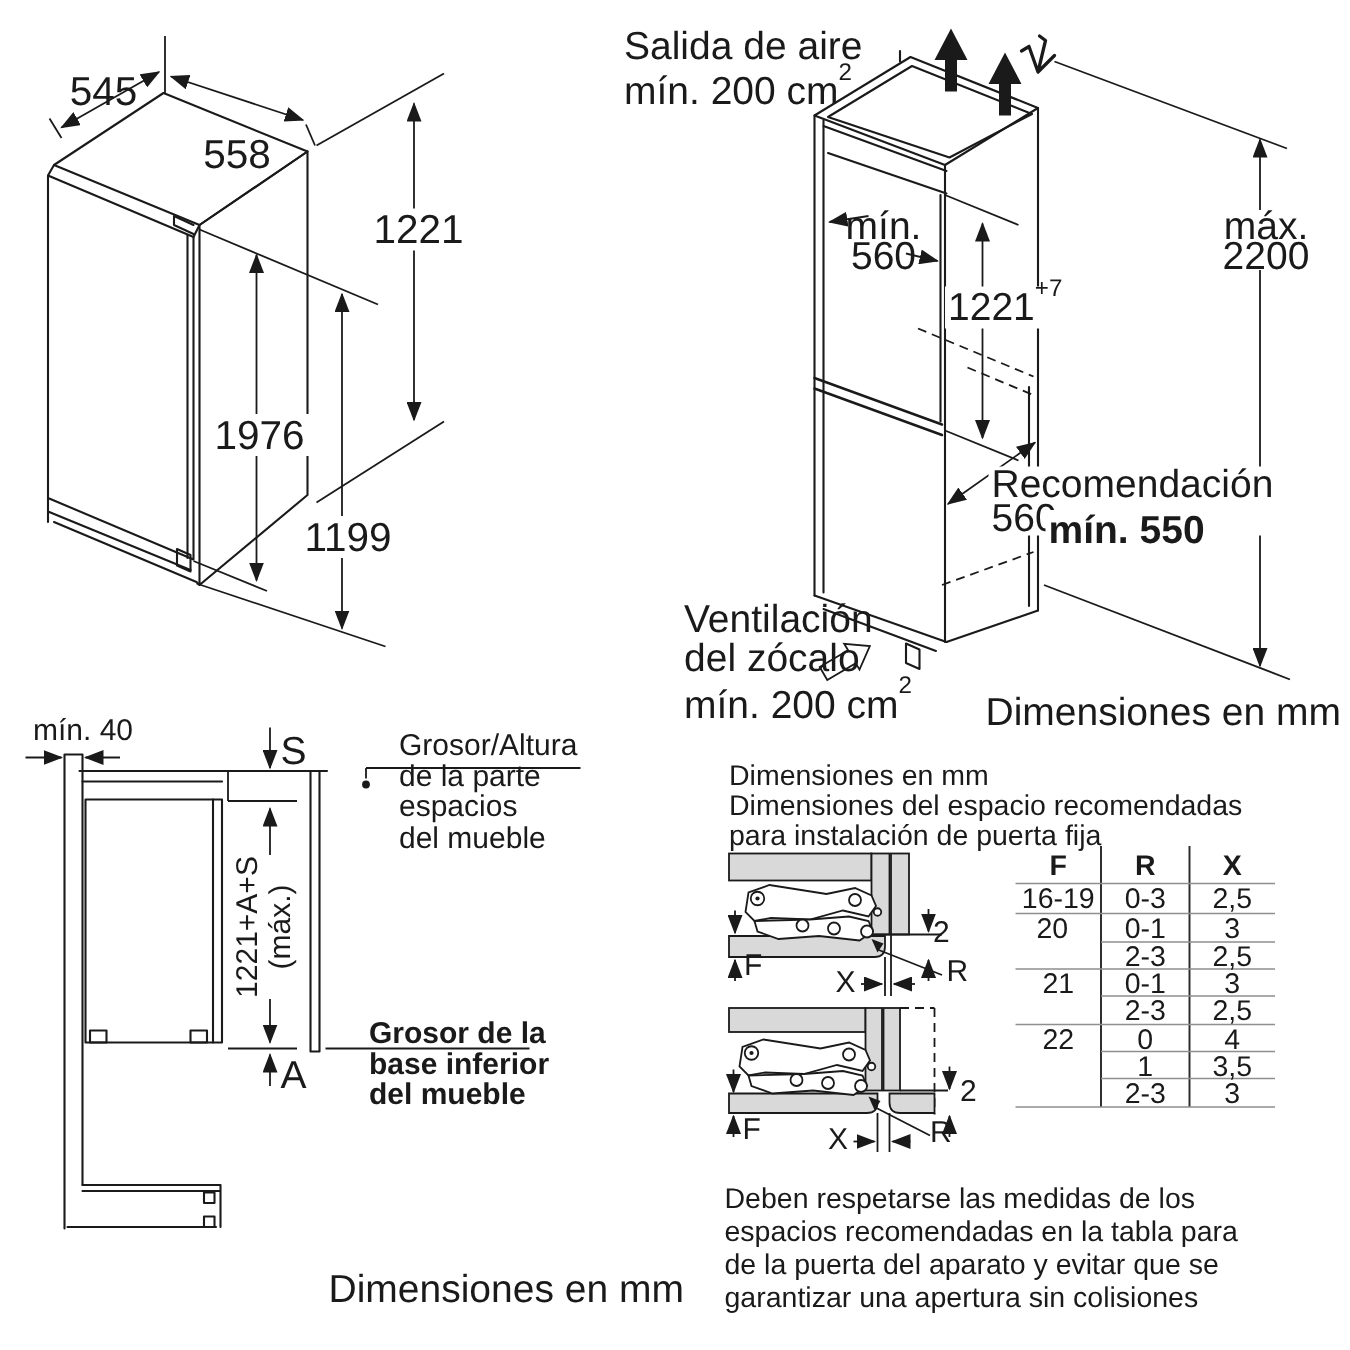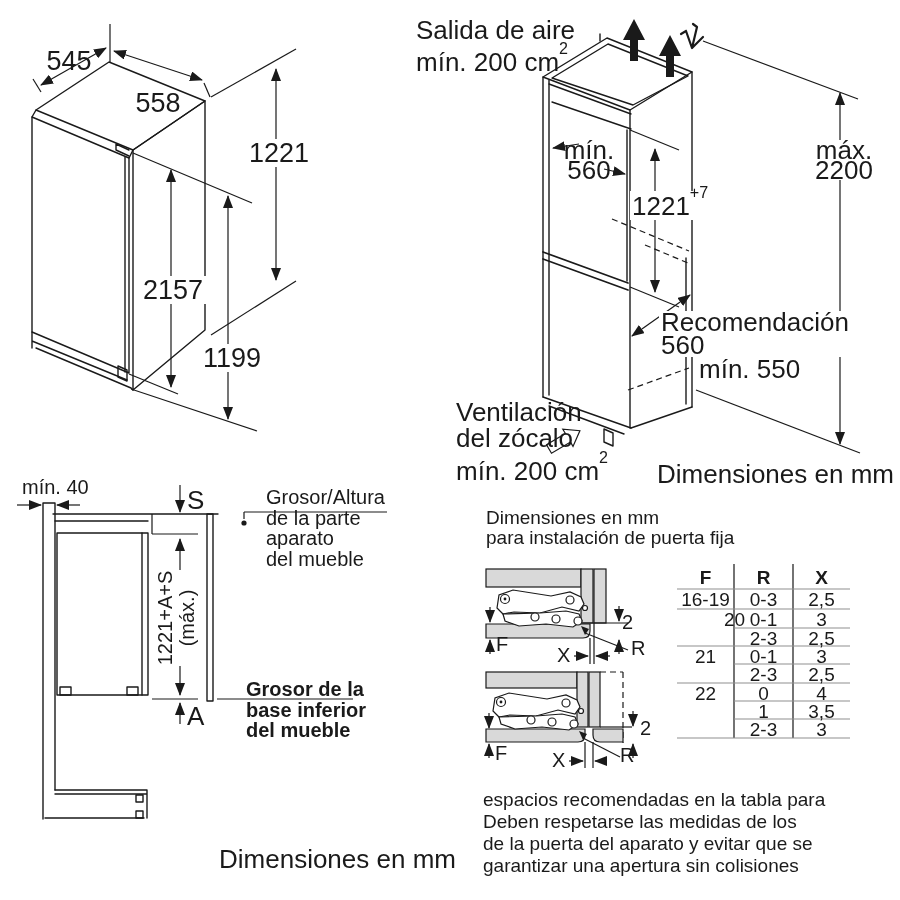--- a/index.html
+++ b/index.html
@@ -172,21 +172,21 @@
 
   <g>
     <path class="vln" fill="none" d="M734,564 L734,738 M793,564 L793,738"></path>
     <path class="gry" fill="none" d="M677,589 L850,589 M677,609 L850,609 M734,628 L850,628 M677,646 L850,646 M734,664 L850,664 M677,683 L850,683 M734,701 L850,701 M734,719 L850,719 M677,738 L850,738"></path>
   </g>
 </svg>
 
 <div class="lbl f27 ctr" style="left:29px;top:47px;width:80px;">545</div>
 <div class="lbl f27 ctr" style="left:118px;top:47px;width:80px;margin-top:42px;">558</div>
 <div class="lbl f27 ctr bgw" style="left:240px;top:139px;width:74px;">1221</div>
-<div class="lbl f27 ctr bgw" style="left:134px;top:276px;width:74px;">2157</div>
+<div class="lbl f27 ctr bgw" style="left:134px;top:276px;width:74px;">1976</div>
 <div class="lbl f27 ctr bgw" style="left:193px;top:344px;width:74px;">1199</div>
 
 <div class="lbl f21" style="left:416px;top:18px;line-height:25px;">
   <div>Salida de aire</div>
   <div><span>mín. 200 cm</span><sup>2</sup></div>
 </div>
 <div class="lbl f21 ctr" style="left:558px;top:140px;width:62px;line-height:20px;">
   <div>mín.</div>
   <div>560</div>
 </div>
@@ -194,62 +194,63 @@
   <span>1221</span><sup>+7</sup>
 </div>
 <div class="lbl f21 ctr bgw" style="left:800px;top:140px;width:84px;line-height:20px;">
   <div>máx.</div>
   <div>2200</div>
 </div>
 <div class="lbl f21 bgw" style="left:659px;top:311px;line-height:23px;">
   <div>Recomendación</div>
   <div>560</div>
 </div>
-<div class="lbl f21 bgw" style="left:697px;top:356px;">mín. 550</div>
+<div class="lbl f21 bgw" style="left:697px;top:340px;font-weight:bold;">mín. 550</div>
 <div class="lbl f21" style="left:416px;top:399px;line-height:26px;margin-left:40px;">
   <div>Ventilación</div>
   <div>del zócalo</div>
   <div><span>mín. 200 cm</span><sup>2</sup></div>
 </div>
 <div class="lbl f21 rgt" style="left:657px;top:461px;width:220px;">Dimensiones en mm</div>
 
 <div class="lbl f20" style="left:22px;top:477px;">mín. 40</div>
 <div class="lbl f21" style="left:187px;top:487px;">S</div>
 <div class="lbl f20" style="left:266px;top:487px;line-height:20.5px;">
   <div>Grosor/Altura</div>
   <div>de la parte</div>
-  <div>aparato</div>
+  <div>espacios</div>
   <div>del mueble</div>
 </div>
 <div class="lbl f20 ctr rot" style="left:102px;top:595px;width:150px;height:46px;line-height:22px;">
   <div>1221+A+S</div>
   <div>(máx.)</div>
 </div>
 <div class="lbl f21" style="left:187px;top:703px;">A</div>
 <div class="lbl f20" style="left:246px;top:679px;line-height:20.5px;font-weight:bold;">
   <div>Grosor de la</div>
   <div>base inferior</div>
   <div>del mueble</div>
 </div>
 <div class="lbl f21" style="left:219px;top:846px;">Dimensiones en mm</div>
 
 <div class="lbl f19" style="left:486px;top:508px;line-height:20px;">
   <div>Dimensiones en mm</div>
+  <div>Dimensiones del espacio recomendadas</div>
   <div>para instalación de puerta fija</div>
 </div>
 
 <div class="lbl f19 ctr bold" style="left:677px;top:568px;width:57px;">F</div>
 <div class="lbl f19 ctr bold" style="left:734px;top:568px;width:59px;">R</div>
 <div class="lbl f19 ctr bold" style="left:793px;top:568px;width:57px;">X</div>
 
 <div class="lbl f19 ctr" style="left:677px;top:590px;width:57px;">16-19</div>
 <div class="lbl f19 ctr" style="left:734px;top:590px;width:59px;">0-3</div>
 <div class="lbl f19 ctr" style="left:793px;top:590px;width:57px;">2,5</div>
 
-<div class="lbl f19 ctr" style="left:706px;top:610px;width:57px;">20</div>
+<div class="lbl f19 ctr" style="left:673px;top:610px;width:57px;">20</div>
 <div class="lbl f19 ctr" style="left:734px;top:610px;width:59px;">0-1</div>
 <div class="lbl f19 ctr" style="left:793px;top:610px;width:57px;">3</div>
 
 <div class="lbl f19 ctr" style="left:677px;top:629px;width:57px;"></div>
 <div class="lbl f19 ctr" style="left:734px;top:629px;width:59px;">2-3</div>
 <div class="lbl f19 ctr" style="left:793px;top:629px;width:57px;">2,5</div>
 
 <div class="lbl f19 ctr" style="left:677px;top:647px;width:57px;">21</div>
 <div class="lbl f19 ctr" style="left:734px;top:647px;width:59px;">0-1</div>
 <div class="lbl f19 ctr" style="left:793px;top:647px;width:57px;">3</div>
@@ -274,19 +275,19 @@
 <div class="lbl f20" style="left:496px;top:634px;">F</div>
 <div class="lbl f20" style="left:557px;top:645px;">X</div>
 <div class="lbl f20" style="left:631px;top:638px;">R</div>
 
 <div class="lbl f20" style="left:640px;top:718px;">2</div>
 <div class="lbl f20" style="left:495px;top:743px;">F</div>
 <div class="lbl f20" style="left:552px;top:750px;">X</div>
 <div class="lbl f20" style="left:620px;top:745px;">R</div>
 
 <div class="lbl f19" style="left:483px;top:789px;line-height:22px;">
+  <div>Deben respetarse las medidas de los</div>
   <div>espacios recomendadas en la tabla para</div>
-  <div>Deben respetarse las medidas de los</div>
   <div>de la puerta del aparato y evitar que se</div>
   <div>garantizar una apertura sin colisiones</div>
 </div>
 
 </div>
 
 </body></html>

